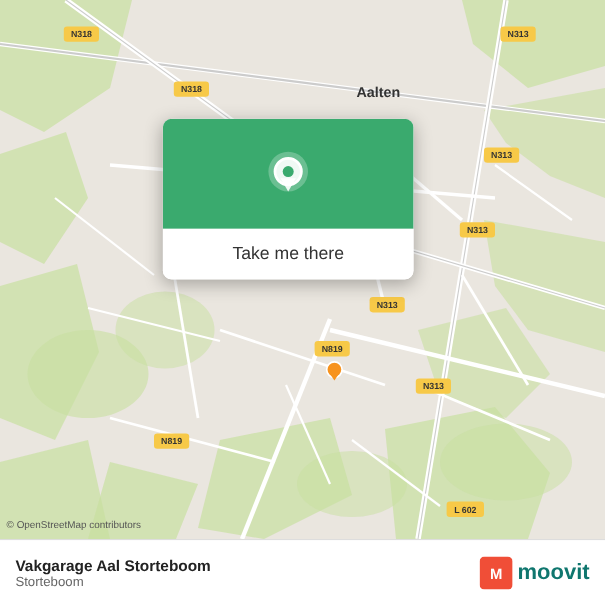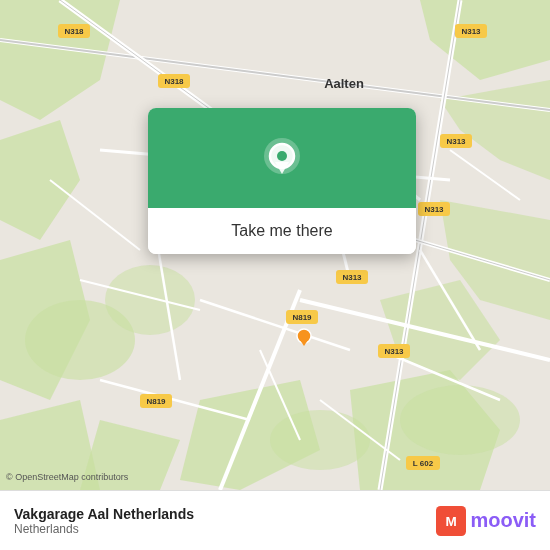--- a/index.html
+++ b/index.html
@@ -25,21 +25,21 @@
       position: absolute;
       top: 0; left: 0;
       width: 100%; height: 100%;
     }
 
     
     #popup-card {
       position: absolute;
       top: 108px;
       left: 148px;
-      width: 268px;
+      width: 228px;
       background: white;
       border-radius: 8px;
       box-shadow: 0 4px 16px rgba(0,0,0,0.3);
       display: flex;
       flex-direction: column;
       align-items: center;
       overflow: hidden;
     }
 
     #popup-icon-area {
@@ -103,21 +103,21 @@
     }
 
     #moovit-icon {
       width: 30px;
       height: 30px;
     }
 
     #moovit-text {
       font-size: 20px;
       font-weight: bold;
-      color: #8b5cf6;
+      color: #0f766e;
     }
   </style>
 </head>
 <body>
 
 <div id="map-container">
   <svg id="map-svg" viewBox="0 0 550 490" xmlns="http://www.w3.org/2000/svg">
 
     <rect width="550" height="490" fill="#eae6df"></rect>
 
@@ -223,22 +223,22 @@
         <polygon points="24,38 17,26 31,26" fill="rgba(255,255,255,0.9)"></polygon>
         <ellipse cx="24" cy="20" rx="12" ry="12" fill="none" stroke="white" stroke-width="2.5"></ellipse>
       </svg>
     </div>
     <button id="popup-button">Take me there</button>
   </div>
 </div>
 
 <div id="bottom-bar">
   <div id="location-info">
-    <span id="location-name">Vakgarage Aal Netherlands</span>
-    <span id="location-country">Netherlands</span>
+    <span id="location-name">Vakgarage Aal Storteboom</span>
+    <span id="location-country">Storteboom</span>
   </div>
   <div id="moovit-logo">
 
     <svg id="moovit-icon" viewBox="0 0 40 40" xmlns="http://www.w3.org/2000/svg">
       <rect width="40" height="40" rx="6" fill="#f04e37"></rect>
       <text x="20" y="27" text-anchor="middle" font-size="18" font-weight="bold" fill="white">M</text>
     </svg>
     <span id="moovit-text">moovit</span>
   </div>
 </div>

